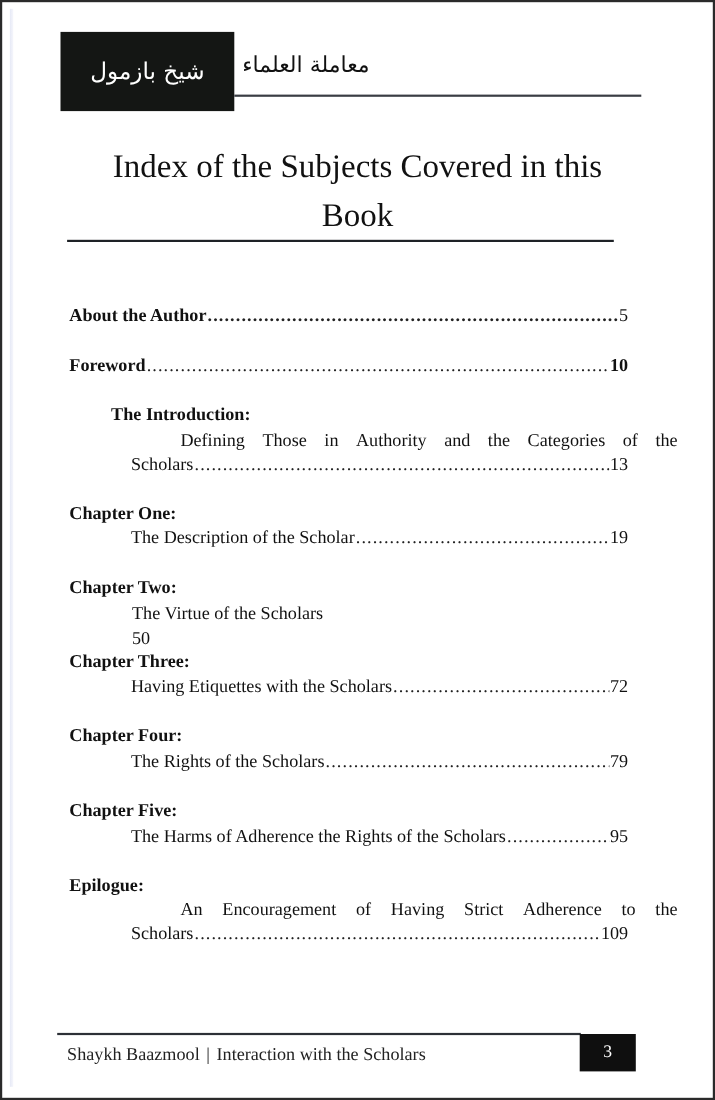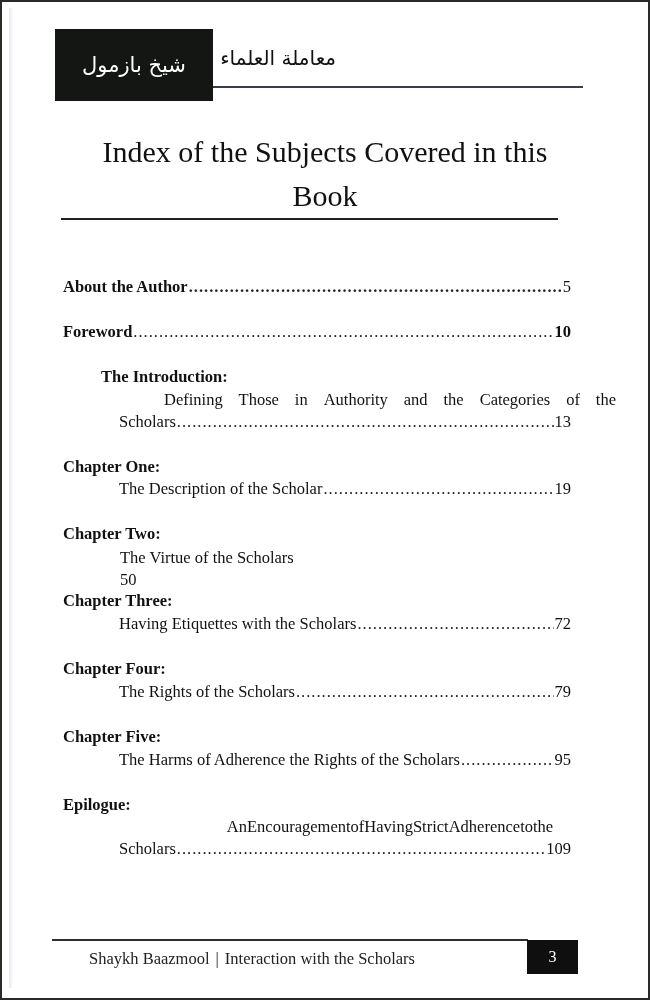--- a/index.html
+++ b/index.html
@@ -88,21 +88,20 @@
   }
   
   .footer-rule {
     position: absolute; left: 52px; top: 939px; width: 476px; height: 1.5px;
     background: #2c3036;
   }
   .footer-text {
     position: absolute; left: 61px; top: 947px; height: 24px;
     font-size: 16.5px; line-height: 24px; color: #222;
     white-space: nowrap;
-    margin-left: 28px;
   }
   .footer-text .sep { margin: 0 6px; }
   .footer-box {
     position: absolute; left: 527px; top: 940px; width: 51px; height: 34px;
     background: #0f0f0f; color: #ffffff;
     display: flex; align-items: center; justify-content: center;
     font-size: 16px;
   }
 </style>
 </head>
@@ -183,21 +182,21 @@
   </div>
 
   <div class="row head-row bold" style="top:714px;">Chapter Five:</div>
   <div class="row lead sub-row" style="top:737px;">
     <span class="leader-text">The Harms of Adherence the Rights of the Scholars</span>
     <span class="dots"></span>
     <span class="pg">95</span>
   </div>
 
   <div class="row head-row bold" style="top:782px;">Epilogue:</div>
-  <div class="row justify-row" style="top:804px;justify-content:center;">
+  <div class="row justify-row" style="top:804px;">
     <span>An</span>
     <span>Encouragement</span>
     <span>of</span>
     <span>Having</span>
     <span>Strict</span>
     <span>Adherence</span>
     <span>to</span>
     <span>the</span>
   </div>
   <div class="row lead sub-row" style="top:826px;">

